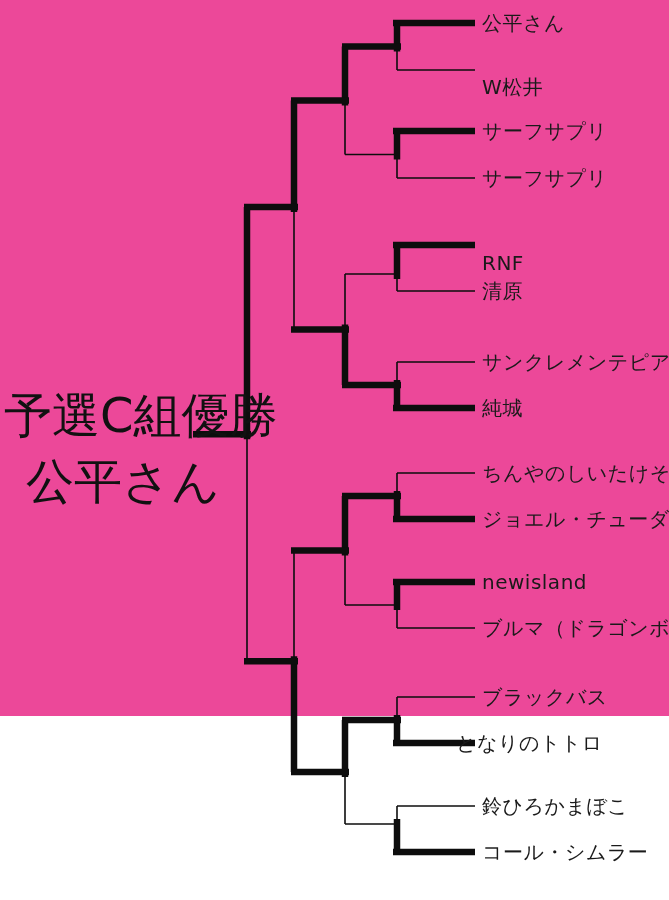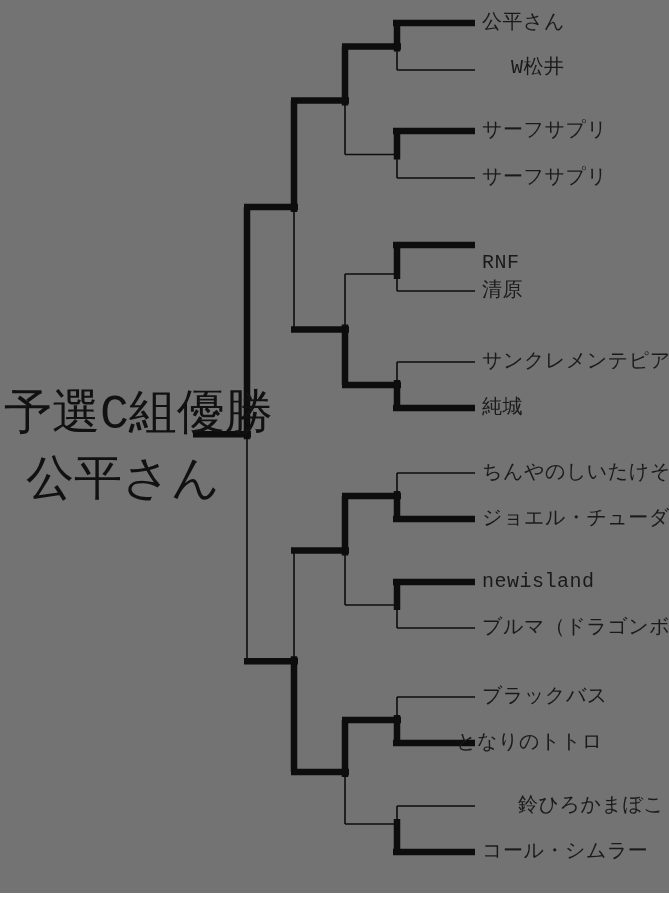--- a/index.html
+++ b/index.html
@@ -1,21 +1,21 @@
 <!DOCTYPE html>
 <html lang="ja"><head>
 <meta charset="utf-8">
 <style>
   html,body{margin:0;padding:0;background:#ffffff;}
   body{
     width:669px;height:900px;overflow:hidden;
     font-family:"DejaVu Sans","Liberation Sans",sans-serif;
   }
   #canvas{
-    position:relative;width:669px;height:893px;background:#737373;font-family:Liberation Mono, monospace;
+    position:relative;width:669px;height:716px;background:#ec4899;
   }
   #bracket-svg{position:absolute;left:0;top:0;}
   .label{
     position:absolute;left:482px;height:26px;line-height:26px;
     font-size:20px;color:#1a1a1a;white-space:nowrap;
     letter-spacing:0.5px;
   }
   #title-block{
     position:absolute;left:4px;top:383px;width:238px;
     text-align:center;font-size:48px;line-height:1.37;color:#111111;
@@ -85,34 +85,34 @@
       <line x1="294" y1="100.5" x2="294" y2="212" stroke="#0d0d0d" stroke-width="6.5" stroke-linecap="butt"></line>
       <line x1="244" y1="207" x2="298" y2="207" stroke="#0d0d0d" stroke-width="6.5" stroke-linecap="butt"></line>
       <line x1="294" y1="656.25" x2="294" y2="772" stroke="#0d0d0d" stroke-width="6.5" stroke-linecap="butt"></line>
       <line x1="244" y1="661.25" x2="298" y2="661.25" stroke="#0d0d0d" stroke-width="6.5" stroke-linecap="butt"></line>
       <line x1="247" y1="207" x2="247" y2="439.125" stroke="#0d0d0d" stroke-width="6.5" stroke-linecap="butt"></line>
       <line x1="193" y1="434.125" x2="251" y2="434.125" stroke="#0d0d0d" stroke-width="6.5" stroke-linecap="butt"></line>
     </svg>
 
   <div id="labels">
       <div class="label" style="top: 10px; left: 482px;">公平さん</div>
-      <div class="label" style="top: 55px; left: 482px; margin-left: 29px;">W松井</div>
+      <div class="label" style="top: 74px; left: 482px;">W松井</div>
       <div class="label" style="top: 118px; left: 482px;">サーフサプリ</div>
       <div class="label" style="top: 165px; left: 482px;">サーフサプリ</div>
       <div class="label" style="top: 250px; left: 482px;">RNF</div>
       <div class="label" style="top: 278px; left: 482px;">清原</div>
       <div class="label" style="top: 349px; left: 482px;">サンクレメンテピア</div>
       <div class="label" style="top: 395px; left: 482px;">純城</div>
       <div class="label" style="top: 460px; left: 482px;">ちんやのしいたけそば</div>
       <div class="label" style="top: 506px; left: 482px;">ジョエル・チューダー</div>
       <div class="label" style="top: 569px; left: 482px;">newisland</div>
       <div class="label" style="top: 615px; left: 482px;">ブルマ（ドラゴンボール）</div>
       <div class="label" style="top: 684px; left: 482px;">ブラックバス</div>
       <div class="label" style="top: 730px; left: 456px;">となりのトトロ</div>
-      <div class="label" style="top: 793px; left: 482px; margin-left: 36px;">鈴ひろかまぼこ</div>
+      <div class="label" style="top: 793px; left: 482px;">鈴ひろかまぼこ</div>
       <div class="label" style="top: 839px; left: 482px;">コール・シムラー</div>
     </div>
 
   <div id="title-block">
     <div>予選C組優勝</div>
     <div>公平さん</div>
   </div>
 </div>
 
 </body></html>

